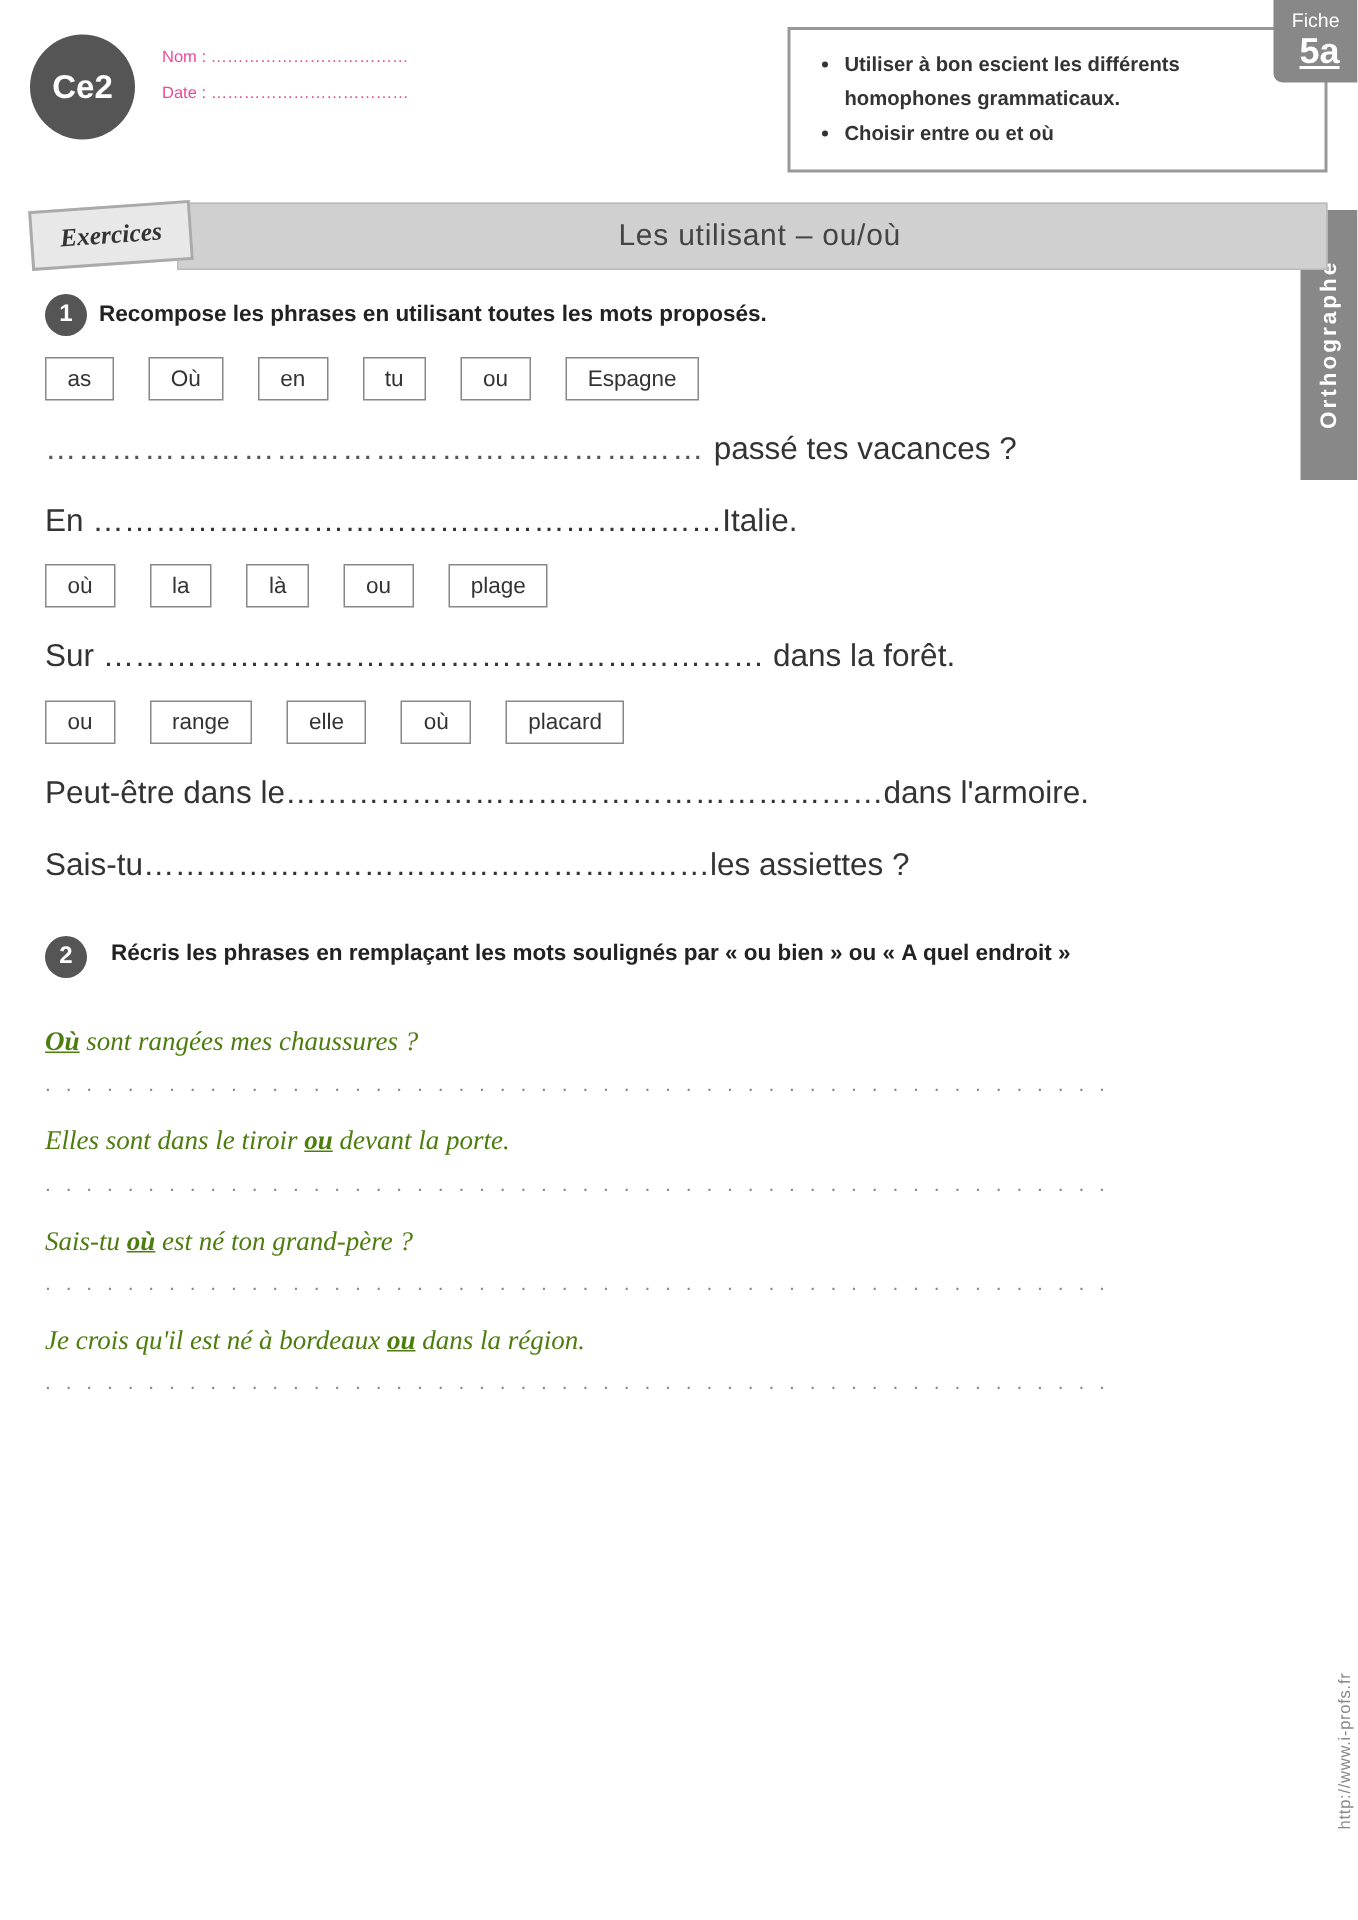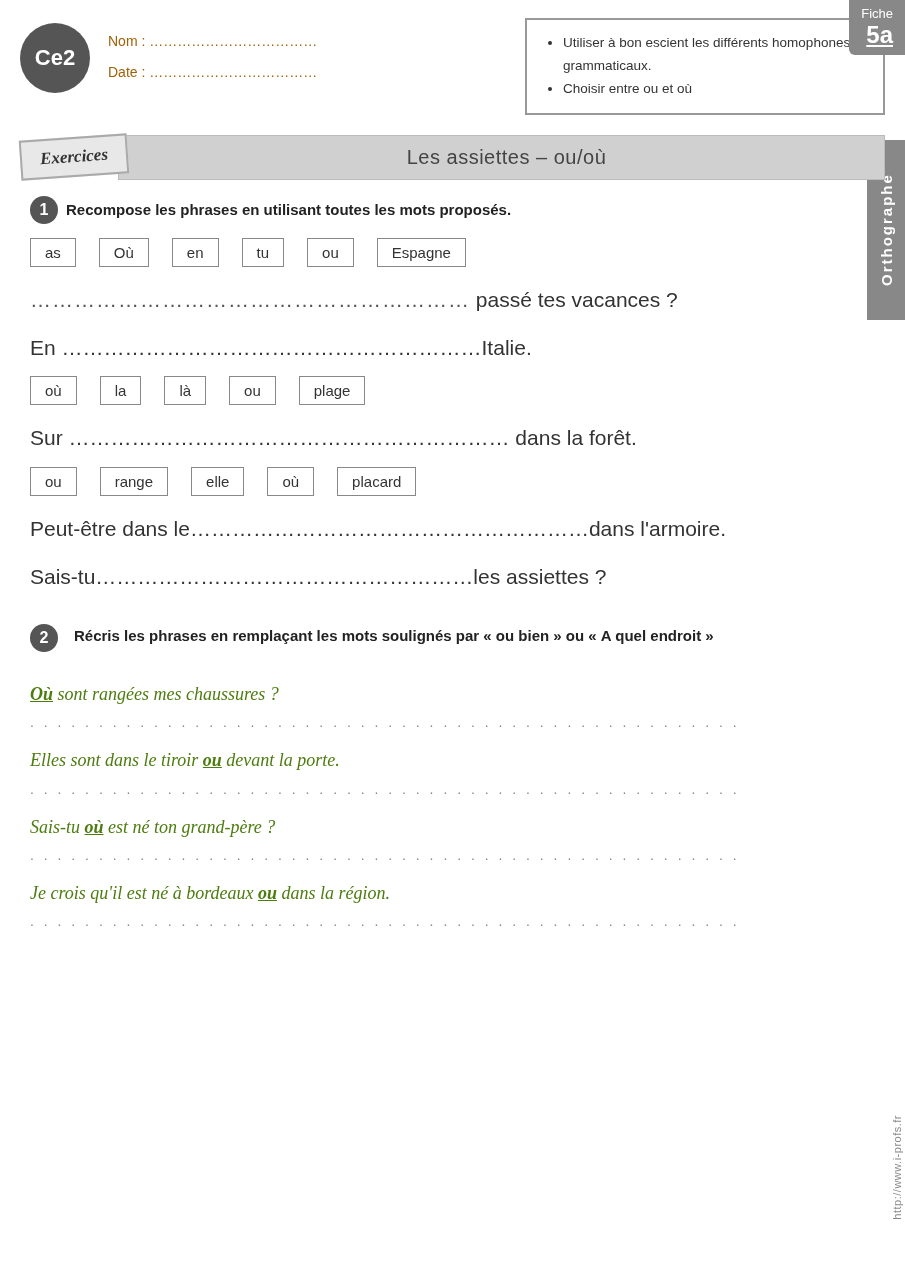--- a/index.html
+++ b/index.html
@@ -31,35 +31,36 @@
       justify-content: center;
       font-size: 22px;
       font-weight: bold;
       flex-shrink: 0;
       margin-top: 5px;
     }
 
     .nom-date {
       margin-left: 18px;
       margin-top: 8px;
-      font-size: 14px;
+      font-size: 11px;
       line-height: 2.2;
-      color: #a16207;
+      color: #ec4899;
     }
 
     .objectives-box {
       margin-left: auto;
       border: 2px solid #999;
       padding: 12px 18px;
       max-width: 360px;
       font-size: 13.5px;
       color: #333;
       line-height: 1.7;
       background: #fff;
       position: relative;
+      font-weight: bold;
     }
 
     .objectives-box ul {
       list-style: disc;
       padding-left: 18px;
     }
 
     
     .ortho-label {
       position: absolute;
@@ -249,21 +250,21 @@
   <div style="position:absolute; right:0; top:0; background:#888; color:#fff; padding:6px 12px; text-align:right; border-bottom-left-radius:6px;">
     <div style="font-size:13px;">Fiche</div>
     <div style="font-size:24px; font-weight:bold;text-decoration:underline;">5a</div>
   </div>
 </div>
 
 <div class="ortho-label">Orthographe</div>
 
 <div class="exercises-header">
   <div class="exercises-tag">Exercices</div>
-  <div class="section-title-bar">Les assiettes – ou/où</div>
+  <div class="section-title-bar">Les utilisant – ou/où</div>
 </div>
 
 <div class="main-content">
 
   <div class="exercise-block">
     <div class="exercise-instruction">
       <span class="exercise-num">1</span>
       <span>Recompose les phrases en utilisant toutes les mots proposés.</span>
     </div>
 

